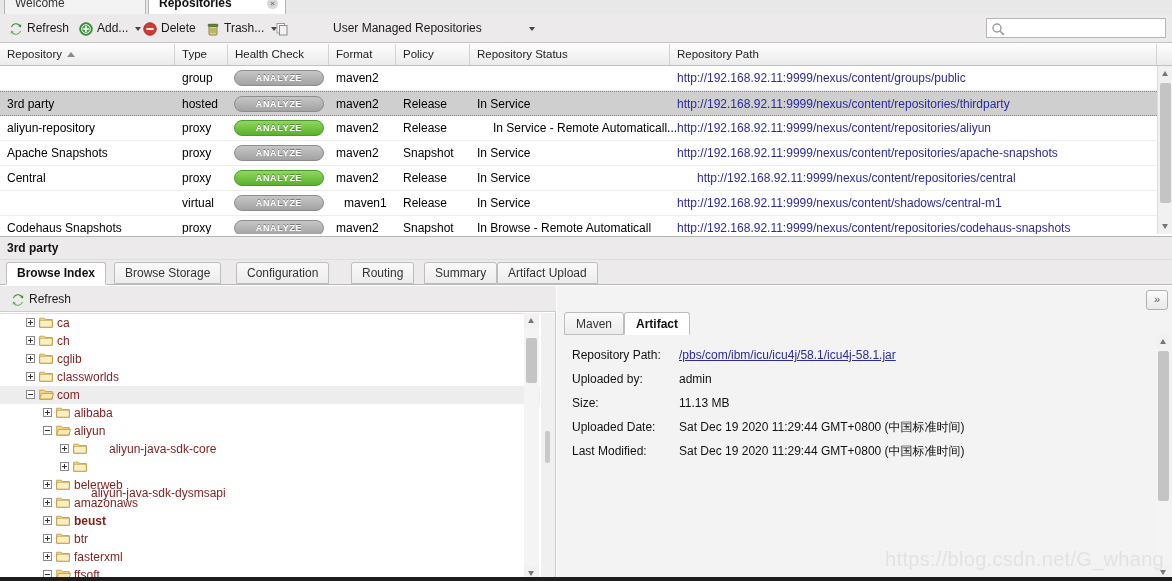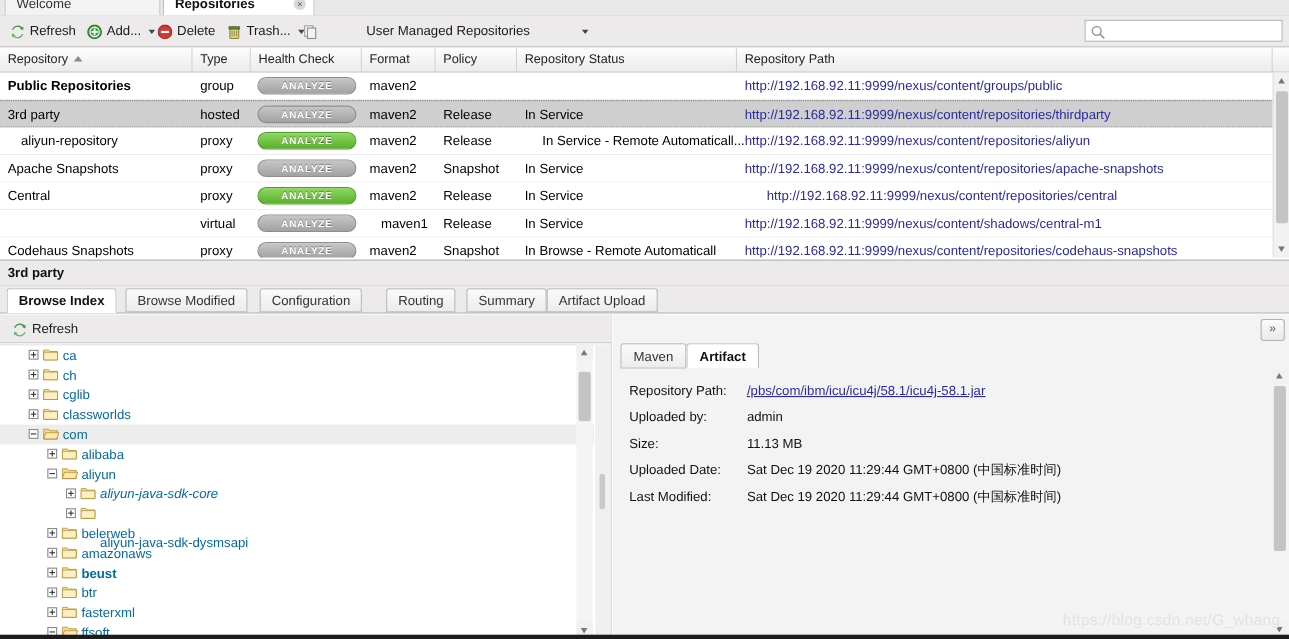--- a/index.html
+++ b/index.html
@@ -76,21 +76,21 @@
   .dtab.active{background:#fff;border-bottom-color:#fff;font-weight:bold;color:#111;height:23px;}
 
   
   .treepanel{position:absolute;left:0;top:286px;width:556px;height:295px;background:#fff;box-sizing:border-box;
              border-right:1px solid #c9c9c9;}
   .treetb{position:absolute;left:0;top:0;width:556px;height:26px;background:#eceaea;border-bottom:1px solid #ccc;
           box-sizing:border-box;}
   .treetb .tbitem{left:8px;top:4px;}
   .treebody{position:absolute;left:0;top:27px;width:540px;height:268px;overflow:hidden;background:#fff;
             border-top:1px solid #e2e2e2;box-sizing:border-box;}
-  .tnode{position:relative;height:18px;line-height:18px;font-size:12px;white-space:nowrap;color:#0369a1;}
+  .tnode{position:relative;height:18px;line-height:18px;font-size:12px;white-space:nowrap;color:#7f1d1d;}
   .tnode.sel{background:#ededed;}
   .tnode .tog{position:absolute;top:4px;width:9px;height:9px;border:1px solid #8a8a8a;background:#fff;box-sizing:border-box;}
   .tnode .tog:before{content:"";position:absolute;left:1px;top:3px;width:5px;height:1px;background:#333;}
   .tnode .tog.plus:after{content:"";position:absolute;left:3px;top:1px;width:1px;height:5px;background:#333;}
   .tnode .fold{position:absolute;top:2px;width:15px;height:13px;}
   .tnode .lbl{position:absolute;top:0;}
   .treevscroll{position:absolute;right:16px;top:27px;width:15px;height:268px;background:#f4f4f4;}
   .splitter{position:absolute;left:541px;top:27px;width:14px;height:268px;background:#f0f0f0;}
   .splitter .grip{position:absolute;left:4px;top:118px;width:5px;height:32px;background:#c9c9c9;border-radius:2px;}
 
@@ -102,21 +102,21 @@
   .atab{position:absolute;top:0;height:23px;line-height:22px;padding:0 11px;box-sizing:border-box;
         background:linear-gradient(#fafafa,#ececec);border:1px solid #bdbdbd;border-radius:3px 3px 0 0;
         font-size:12px;color:#333;}
   .atab.active{background:#fff;border-bottom-color:#fff;font-weight:bold;color:#111;}
   .arow{position:absolute;left:0;height:18px;line-height:18px;font-size:12px;white-space:nowrap;}
   .arow .k{position:absolute;left:8px;top:0;color:#111;}
   .arow .v{position:absolute;left:115px;top:0;color:#111;}
   .arow .v.link{color:#2a2aa0;text-decoration:underline;}
   .artvscroll{position:absolute;right:1px;top:48px;width:15px;height:246px;background:#f4f4f4;}
 
-  .watermark{position:absolute;right:8px;bottom:10px;font-size:14px;color:#e2e2e2;letter-spacing:.3px;
+  .watermark{position:absolute;right:8px;bottom:10px;font-size:20px;color:#e2e2e2;letter-spacing:.3px;
              pointer-events:none;white-space:nowrap;}
   .bottombar{position:absolute;left:0;bottom:0;width:1172px;height:4px;background:#1c1c1c;}
 </style>
 </head>
 <body>
 
 <div id="app">
 
   <div class="tabstrip">
     <div class="ttab welcome">
@@ -201,39 +201,38 @@
         <div class="gh" style="left: 0px; width: 175px;"><span>Repository</span><i class="sortarrow"></i></div>
         <div class="gh" style="left: 175px; width: 53px;"><span>Type</span></div>
         <div class="gh" style="left: 228px; width: 101px;"><span>Health Check</span></div>
         <div class="gh" style="left: 329px; width: 67px;"><span>Format</span></div>
         <div class="gh" style="left: 396px; width: 74px;"><span>Policy</span></div>
         <div class="gh" style="left: 470px; width: 200px;"><span>Repository Status</span></div>
         <div class="gh" style="left: 670px; width: 487px;"><span>Repository Path</span></div>
       </div>
     <div class="gbody" id="grid-body">
         <div class="grow">
-          <div class="gc bold" style="left: 0px; width: 175px;">Public Repositories</div>
           <div class="gc" style="left: 175px; width: 53px;">group</div>
           <div class="analyze" style="left: 234px;">ANALYZE</div>
           <div class="gc" style="left: 329px; width: 67px;">maven2</div>
           <div class="gc" style="left: 396px; width: 74px;"></div>
           <div class="gc" style="left: 470px; width: 200px;"></div>
           <div class="gc link" style="left: 670px; width: 487px;">http://192.168.92.11:9999/nexus/content/groups/public</div>
         </div>
         <div class="grow sel">
           <div class="gc" style="left: 0px; width: 175px;">3rd party</div>
           <div class="gc" style="left: 175px; width: 53px;">hosted</div>
           <div class="analyze" style="left: 234px;">ANALYZE</div>
           <div class="gc" style="left: 329px; width: 67px;">maven2</div>
           <div class="gc" style="left: 396px; width: 74px;">Release</div>
           <div class="gc" style="left: 470px; width: 200px;">In Service</div>
           <div class="gc link" style="left: 670px; width: 487px;">http://192.168.92.11:9999/nexus/content/repositories/thirdparty</div>
         </div>
         <div class="grow">
-          <div class="gc" style="left: 12px; width: 175px;">aliyun-repository</div>
+          <div class="gc" style="left: 0px; width: 175px;">aliyun-repository</div>
           <div class="gc" style="left: 175px; width: 53px;">proxy</div>
           <div class="analyze green" style="left: 234px;">ANALYZE</div>
           <div class="gc" style="left: 329px; width: 67px;">maven2</div>
           <div class="gc" style="left: 396px; width: 74px;">Release</div>
           <div class="gc" style="left: 470px; width: 200px; margin-left: 16px;">In Service - Remote Automaticall...</div>
           <div class="gc link" style="left: 670px; width: 487px;">http://192.168.92.11:9999/nexus/content/repositories/aliyun</div>
         </div>
         <div class="grow">
           <div class="gc" style="left: 0px; width: 175px;">Apache Snapshots</div>
           <div class="gc" style="left: 175px; width: 53px;">proxy</div>
@@ -249,21 +248,21 @@
           <div class="analyze green" style="left: 234px;">ANALYZE</div>
           <div class="gc" style="left: 329px; width: 67px;">maven2</div>
           <div class="gc" style="left: 396px; width: 74px;">Release</div>
           <div class="gc" style="left: 470px; width: 200px;">In Service</div>
           <div class="gc link" style="left: 670px; width: 487px; margin-left: 20px;">http://192.168.92.11:9999/nexus/content/repositories/central</div>
         </div>
         <div class="grow">
           <div class="gc" style="left: 0px; width: 175px; margin-top: 39px;">Central M1 shadow</div>
           <div class="gc" style="left: 175px; width: 53px;">virtual</div>
           <div class="analyze" style="left: 234px;">ANALYZE</div>
-          <div class="gc" style="left: 322px; width: 67px; text-align: right;">maven1</div>
+          <div class="gc" style="left: 337px; width: 67px;">maven1</div>
           <div class="gc" style="left: 396px; width: 74px;">Release</div>
           <div class="gc" style="left: 470px; width: 200px;">In Service</div>
           <div class="gc link" style="left: 670px; width: 487px;">http://192.168.92.11:9999/nexus/content/shadows/central-m1</div>
         </div>
         <div class="grow">
           <div class="gc" style="left: 0px; width: 175px;">Codehaus Snapshots</div>
           <div class="gc" style="left: 175px; width: 53px;">proxy</div>
           <div class="analyze" style="left: 234px;">ANALYZE</div>
           <div class="gc" style="left: 329px; width: 67px;">maven2</div>
           <div class="gc" style="left: 396px; width: 74px;">Snapshot</div>
@@ -278,21 +277,21 @@
       <div class="sb-thumb" style="top:17px;height:120px;"></div>
       <div class="sb-arrow down" style="bottom:0;">
           <i></i>
         </div>
     </div>
   </div>
 
   <div class="dtitle">3rd party</div>
   <div class="dtabs" id="detail-tabs">
       <div class="dtab active" style="left: 6px;">Browse Index</div>
-      <div class="dtab" style="left: 114px;">Browse Modified</div>
+      <div class="dtab" style="left: 114px;">Browse Storage</div>
       <div class="dtab" style="left: 236px;">Configuration</div>
       <div class="dtab" style="left: 351px;">Routing</div>
       <div class="dtab" style="left: 424px;">Summary</div>
       <div class="dtab" style="left: 497px;">Artifact Upload</div>
     </div>
 
   <div class="treepanel">
     <div class="treetb">
       <div class="tbitem">
         <span class="ic">
@@ -361,21 +360,21 @@
               <path d="M2.6 5.4h12L12.6 11H.7z" fill="#fde9b0" stroke="#b08a2a" stroke-width=".7"></path>
             </svg></span>
           <span class="lbl" style="left: 74px;">aliyun</span>
         </div>
         <div class="tnode">
           <span class="tog plus" style="left: 60px;"></span>
           <span class="fold" style="left: 73px;"><svg viewBox="0 0 15 13" width="15" height="13">
               <path d="M.7 2.2h4.6l1.2 1.4h6.8v7.6H.7z" fill="#fbe3a0" stroke="#b08a2a" stroke-width=".7"></path>
               <path d="M.7 4.2h12.6v7H.7z" fill="#fdefc2" stroke="#b08a2a" stroke-width=".7"></path>
             </svg></span>
-          <span class="lbl" style="left: 91px; font-style: italic;">aliyun-java-sdk-core</span>
+          <span class="lbl" style="left: 109px;">aliyun-java-sdk-core</span>
         </div>
         <div class="tnode">
           <span class="tog plus" style="left: 60px;"></span>
           <span class="fold" style="left: 73px;"><svg viewBox="0 0 15 13" width="15" height="13">
               <path d="M.7 2.2h4.6l1.2 1.4h6.8v7.6H.7z" fill="#fbe3a0" stroke="#b08a2a" stroke-width=".7"></path>
               <path d="M.7 4.2h12.6v7H.7z" fill="#fdefc2" stroke="#b08a2a" stroke-width=".7"></path>
             </svg></span>
           <span class="lbl" style="left: 91px; margin-top: 26px;">aliyun-java-sdk-dysmsapi</span>
         </div>
         <div class="tnode">

